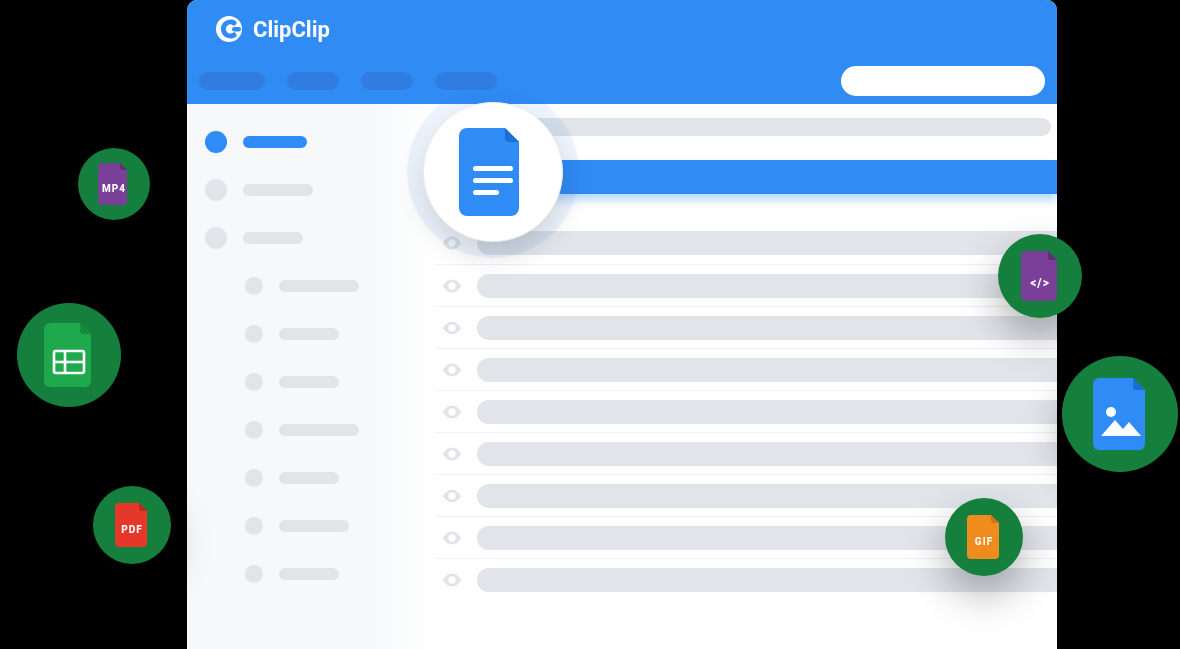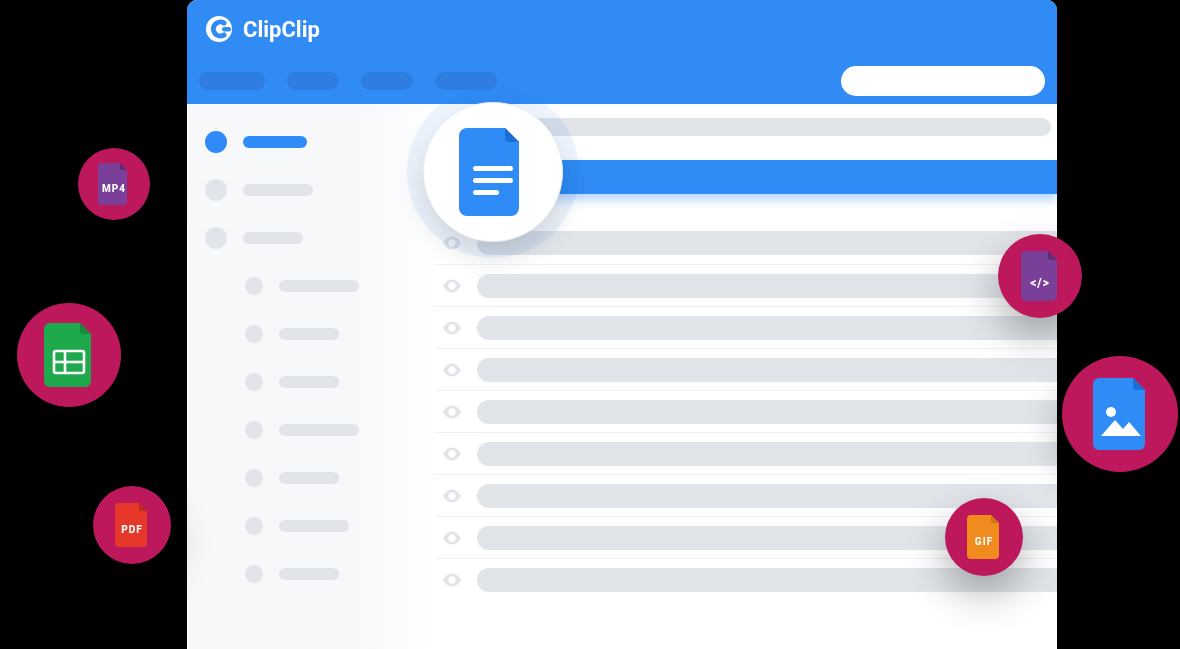--- a/index.html
+++ b/index.html
@@ -20,21 +20,21 @@
 
   
   .hdr {
     height: 104px;
     background: #318BF5;
   }
   .hdr-top {
     height: 58px;
     display: flex;
     align-items: center;
-    padding: 0 18px;
+    padding: 0 28px;
   }
   .logo {
     display: flex;
     align-items: center;
     gap: 10px;
     color: #fff;
     font-weight: 700;
     font-size: 22px;
   }
   .logo svg { display: block; }
@@ -133,21 +133,21 @@
     flex: 1;
     height: 24px;
     border-radius: 12px 0 0 12px;
     background: #E1E5EA;
   }
 
   
   .bubble {
     position: absolute;
     border-radius: 50%;
-    background: #be185d;
+    background: #15803d;
     display: flex;
     align-items: center;
     justify-content: center;
     box-shadow: 0 18px 40px rgba(0,0,0,.30);
   }
   .bubble svg { display: block; }
   .file-label {
     position: absolute;
     color: #fff;
     font-weight: 800;

